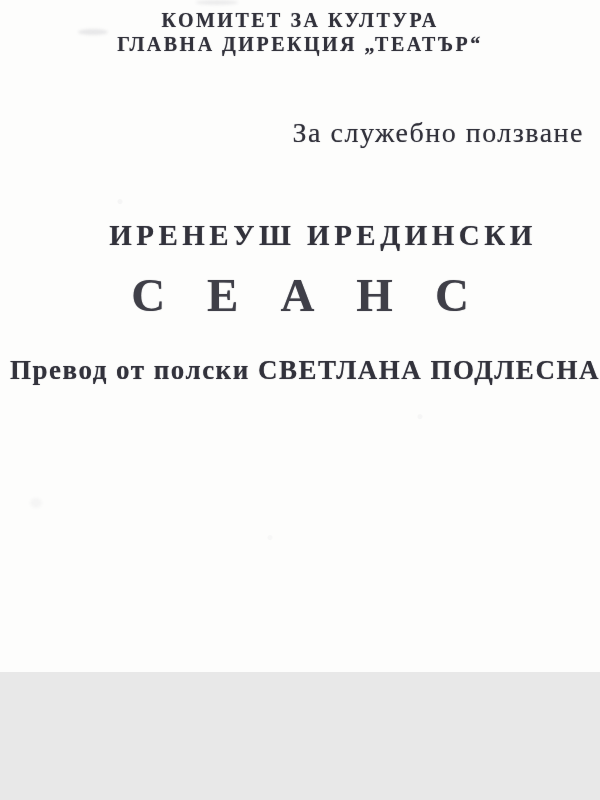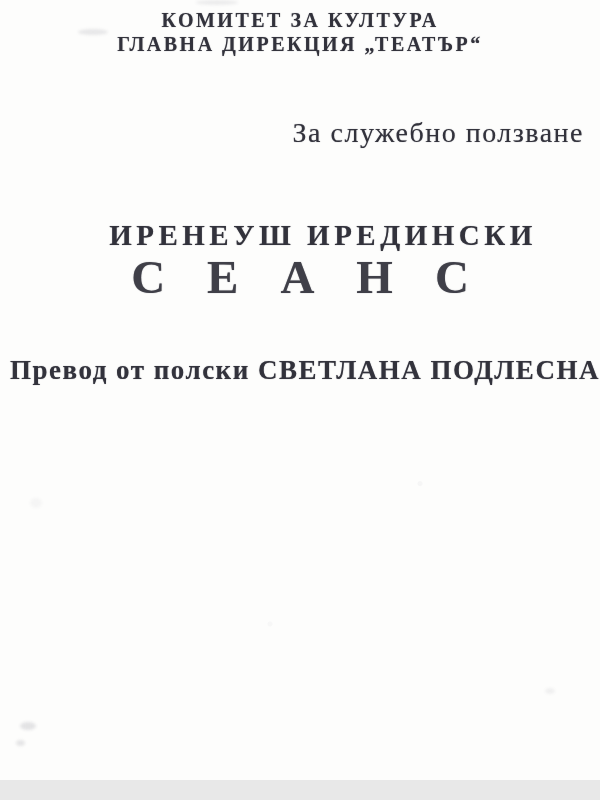--- a/index.html
+++ b/index.html
@@ -3,21 +3,21 @@
 <meta charset="utf-8">
 <style>
   html, body {
     margin: 0;
     padding: 0;
     background: #e8e8e8;
   }
   .page {
     position: relative;
     width: 600px;
-    height: 780px;
+    height: 672px;
     margin: 0 auto;
     background:
       radial-gradient(circle at 20% 30%, rgba(210,210,214,0.18) 0 2px, transparent 3px),
       radial-gradient(circle at 70% 62%, rgba(205,205,210,0.15) 0 2px, transparent 3px),
       radial-gradient(circle at 45% 80%, rgba(205,205,210,0.12) 0 2px, transparent 3px),
       #fdfdfc;
     overflow: hidden;
     font-family: "Liberation Serif", "DejaVu Serif", serif;
     color: #2e2e38;
   }
@@ -47,21 +47,21 @@
     letter-spacing: 1.5px;
   }
   .author {
     top: 219px;
     font-size: 29px;
     font-weight: 700;
     letter-spacing: 4.5px;
     padding-left: 46px;
   }
   .title {
-    top: 250px;
+    top: 268px;
     font-size: 47px;
     font-weight: 600;
     letter-spacing: 42px;
     padding-left: 42px; 
     color: rgba(52, 52, 62, 0.88);
   }
   .translation {
     top: 355px;
     font-size: 27px;
     font-weight: 600;

